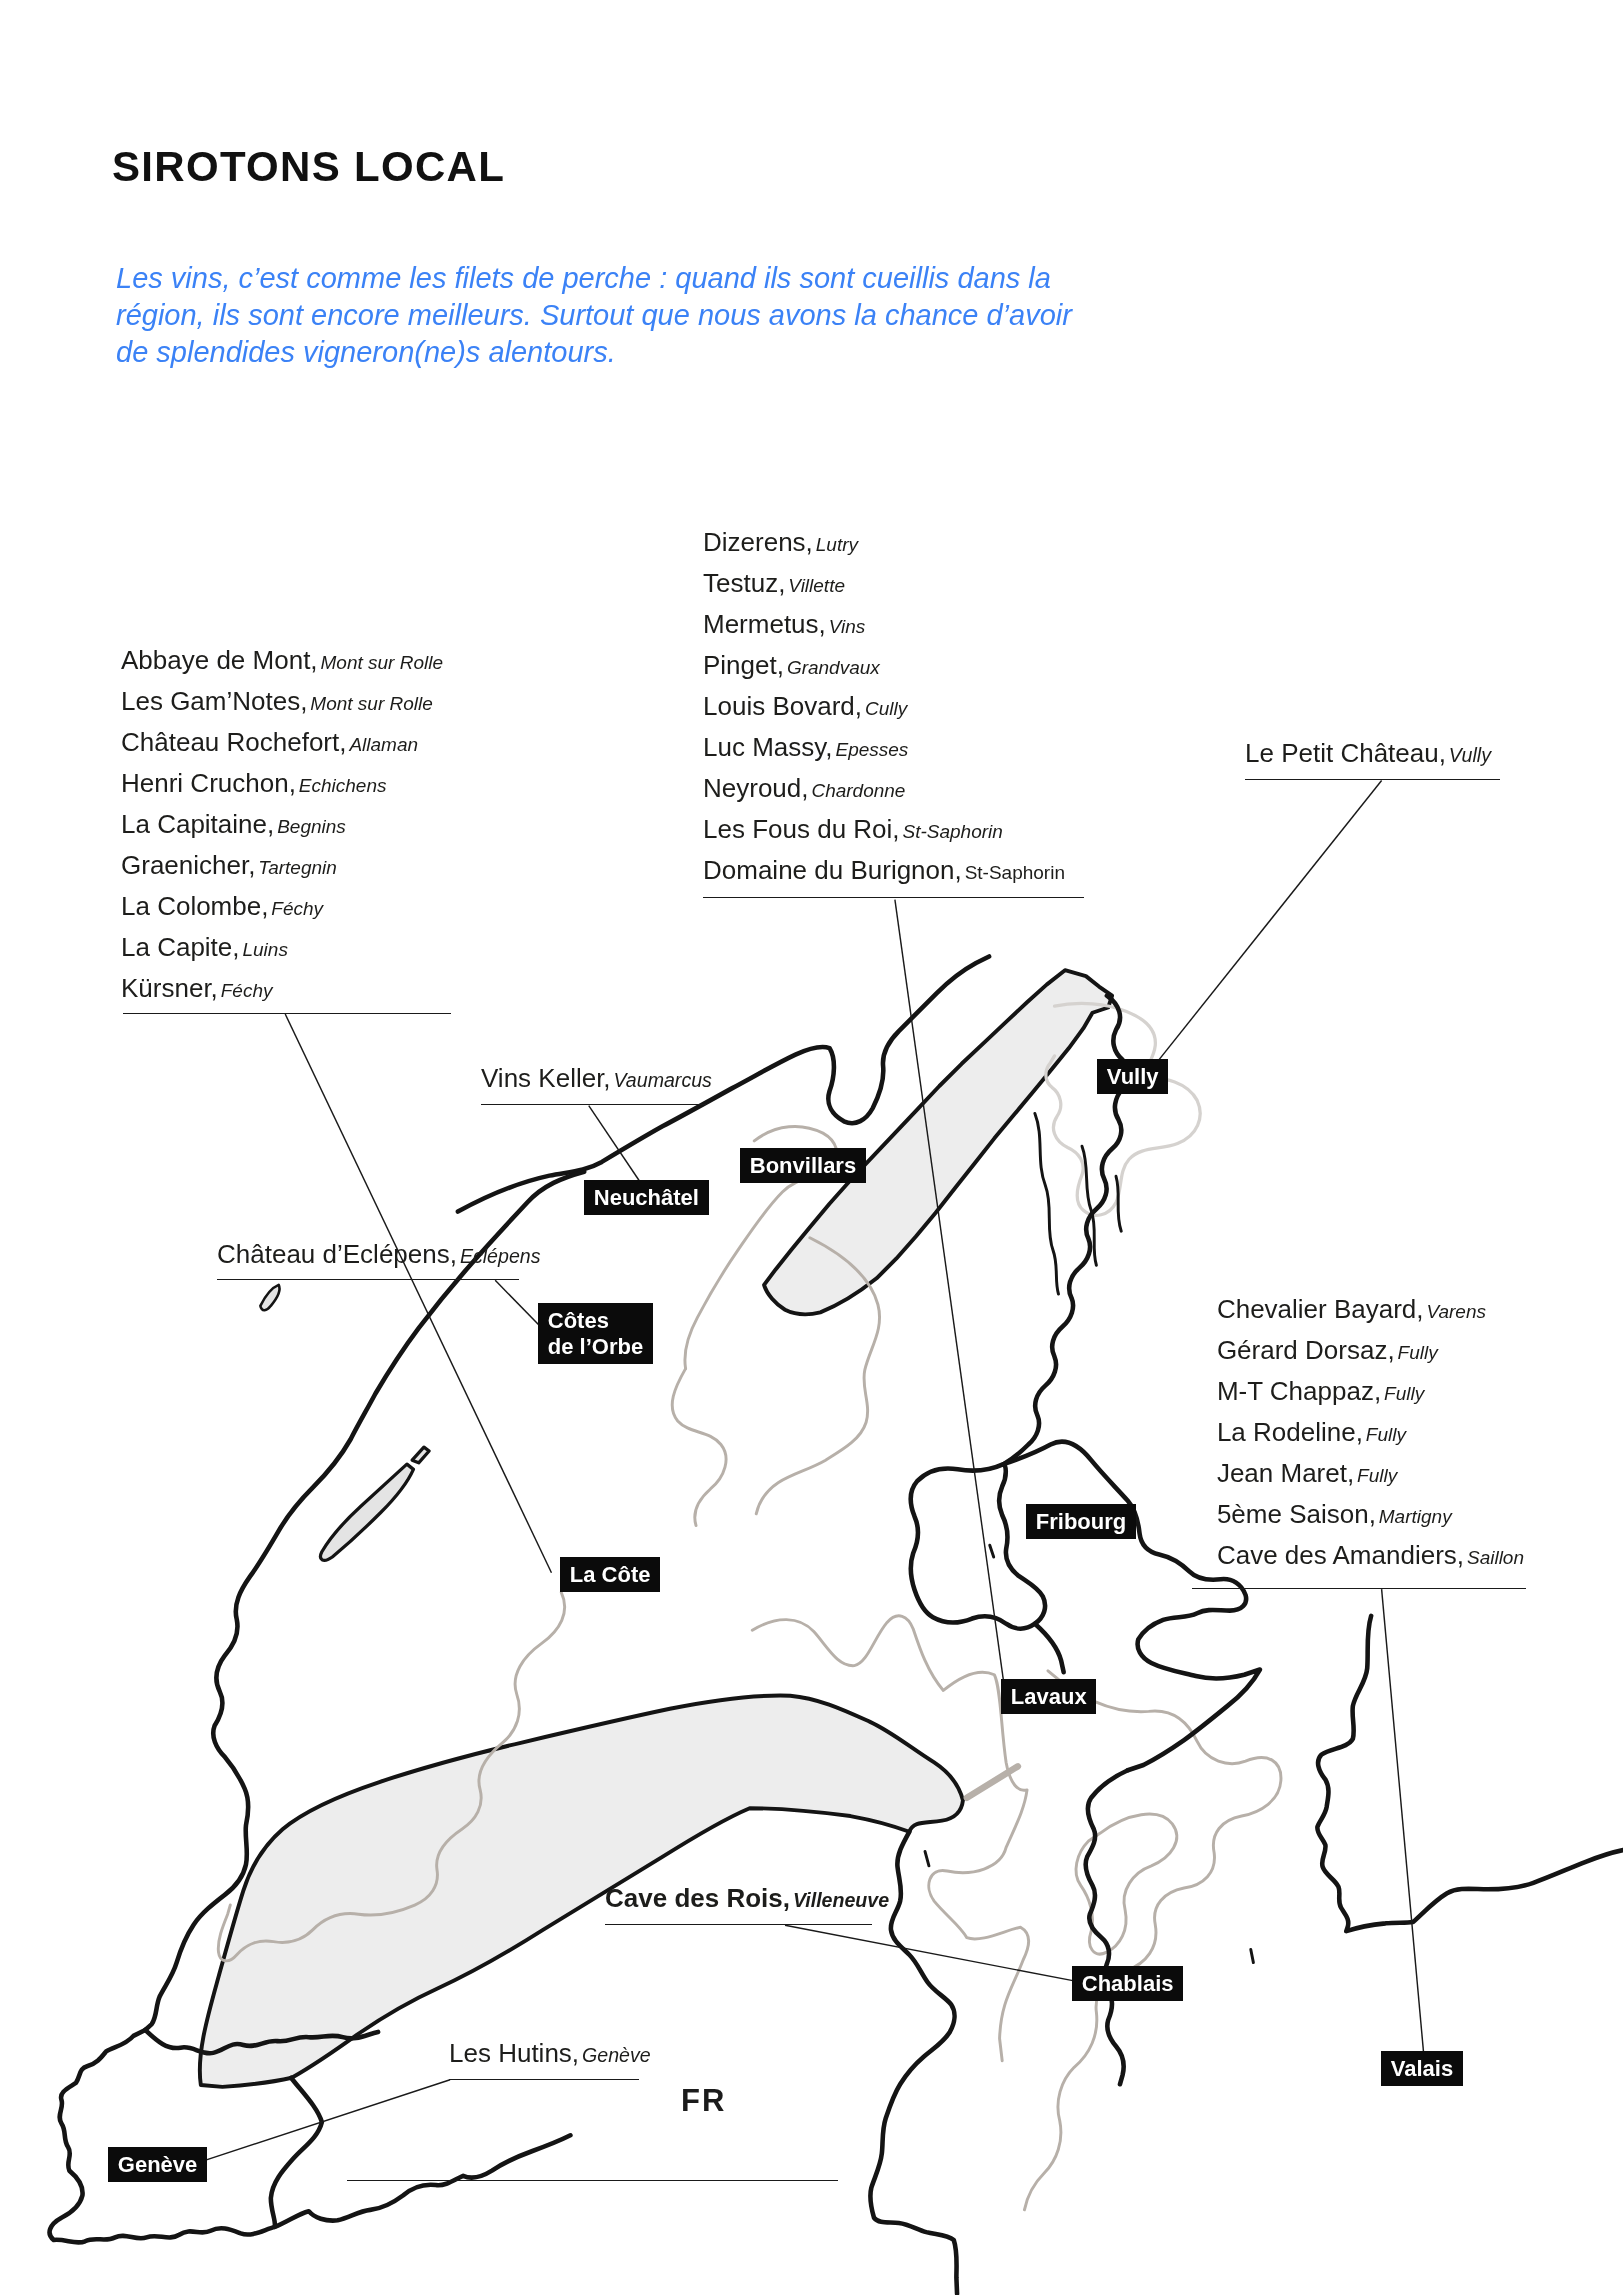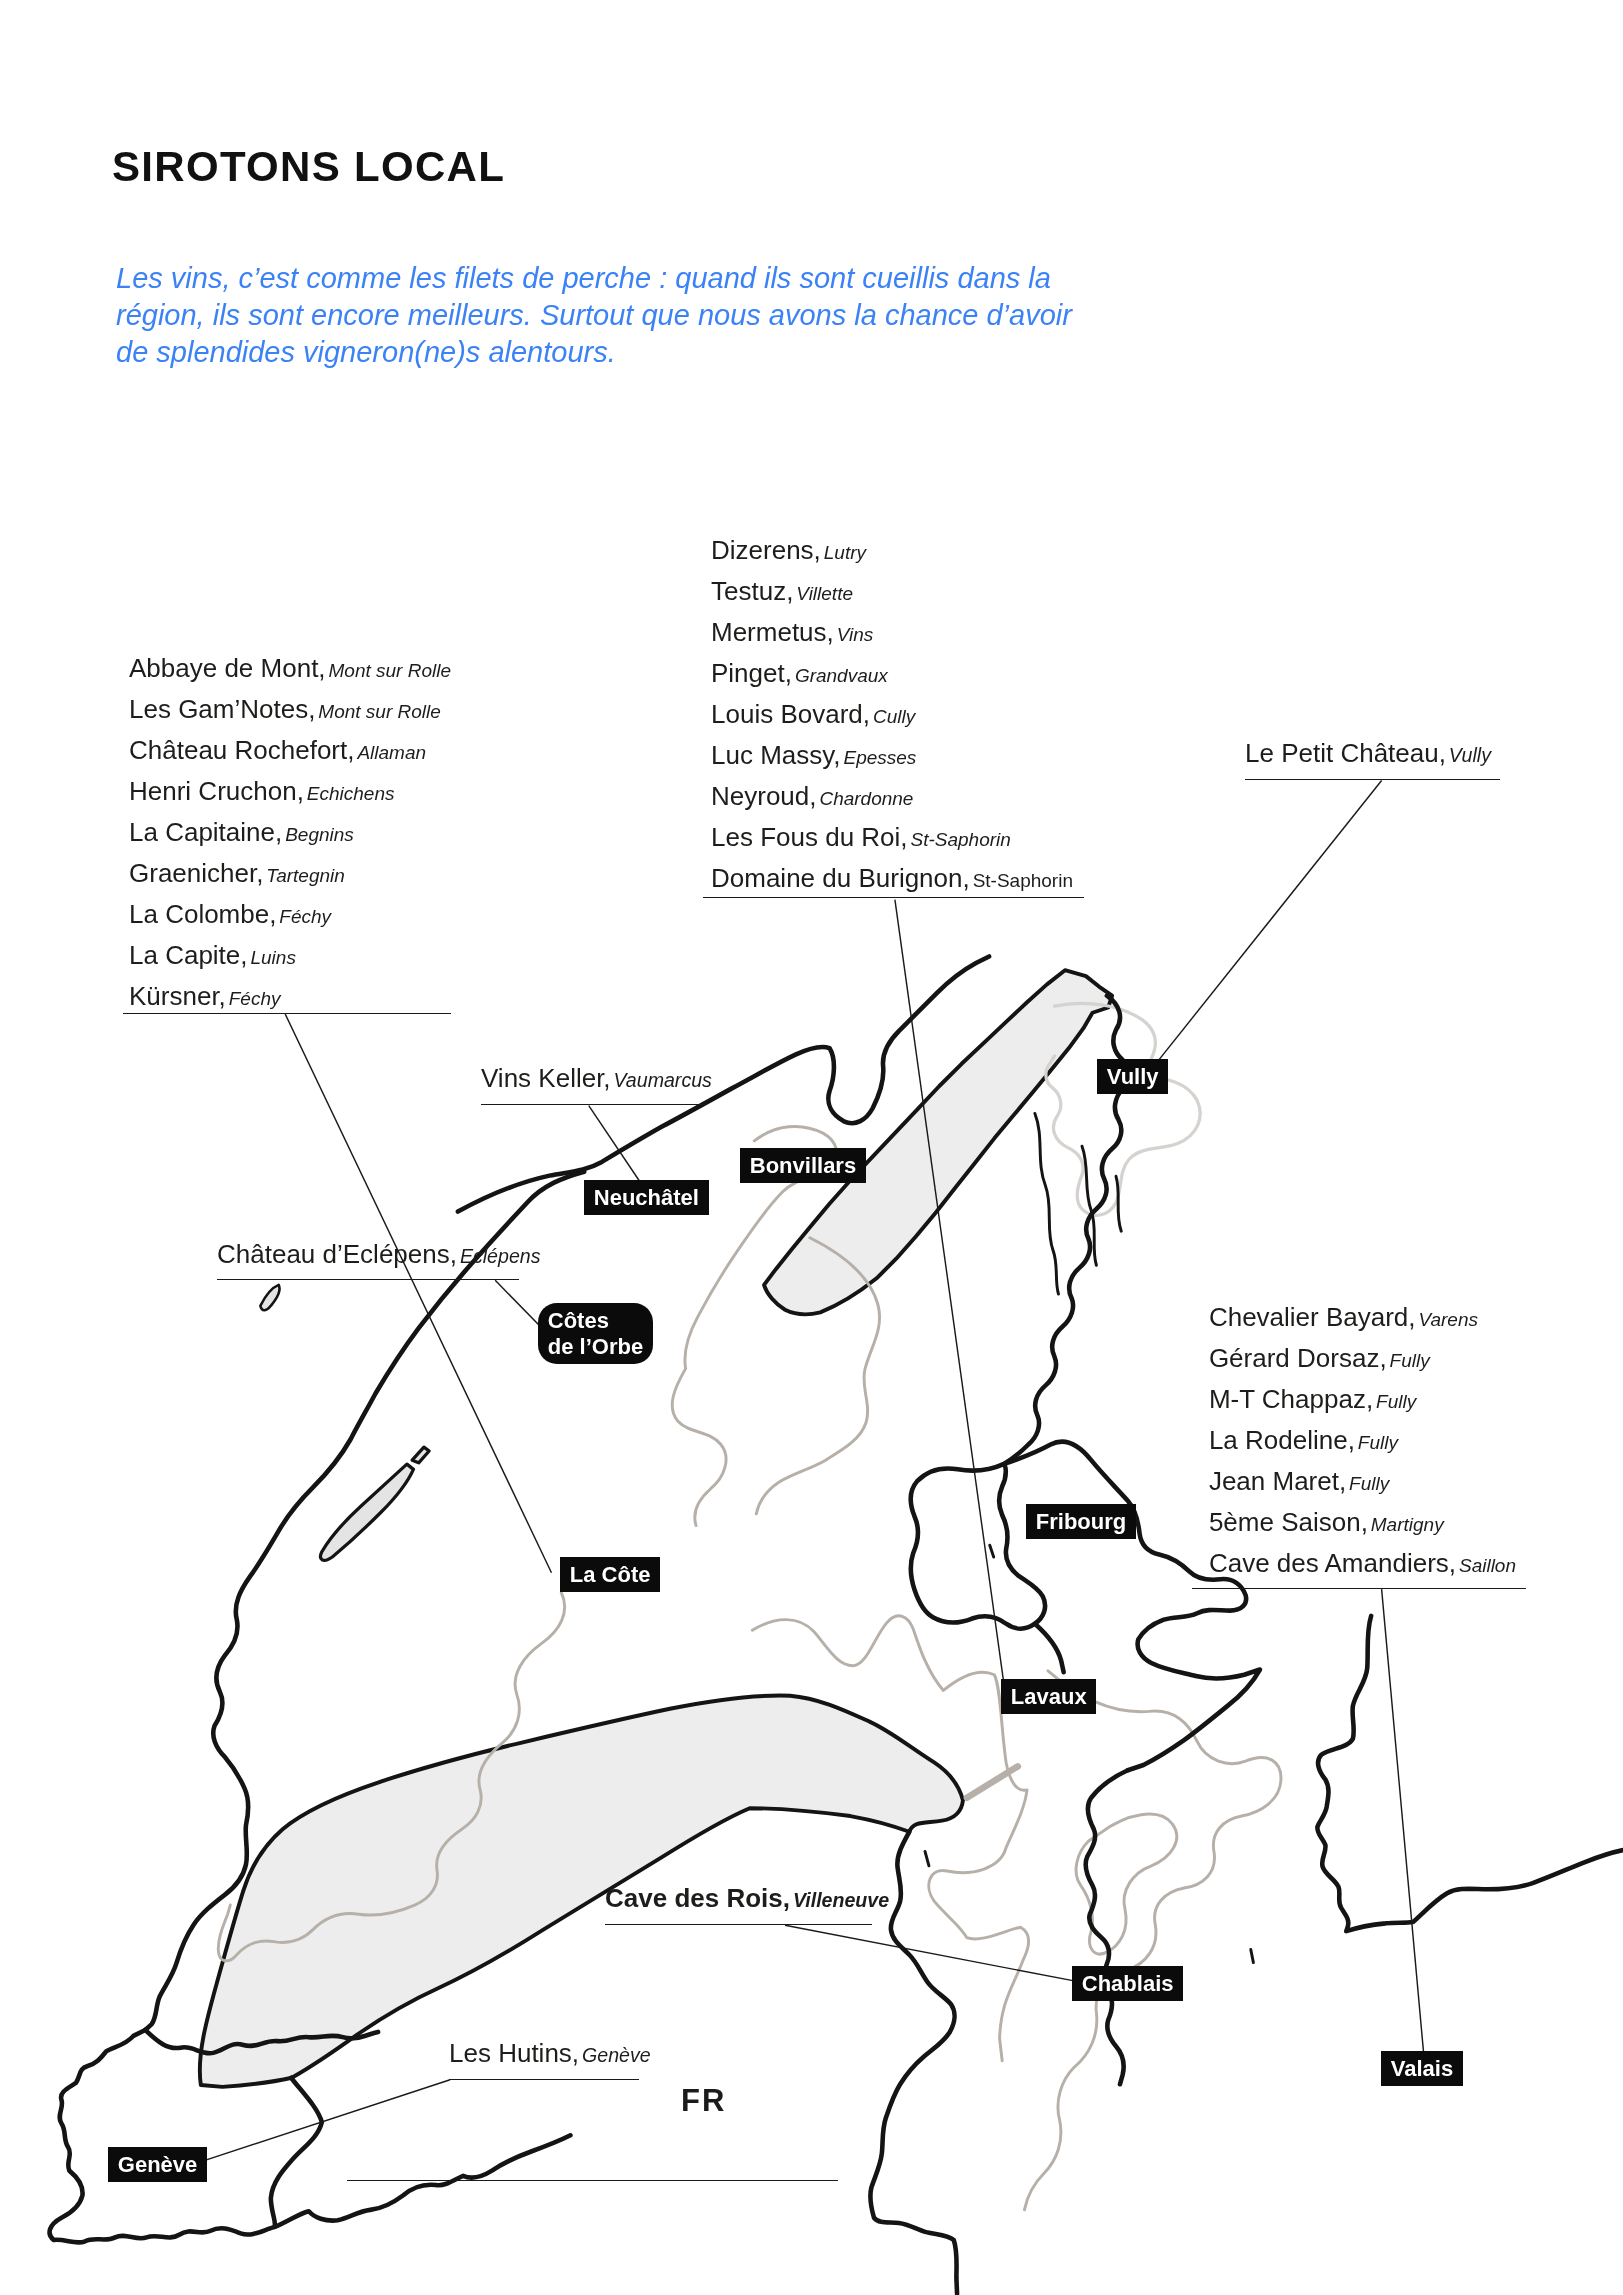--- a/index.html
+++ b/index.html
@@ -3,21 +3,21 @@
 <meta charset="utf-8">
 <style>
   html,body{margin:0;padding:0;background:#ffffff;}
   body{width:1623px;height:2295px;position:relative;overflow:hidden;
        font-family:"Liberation Sans", sans-serif;color:#1d1d1b;}
   .abs{position:absolute;}
   
   #page-title{left:112px;top:143px;font-size:42px;font-weight:700;letter-spacing:1.3px;color:#111;}
   #intro{left:116px;top:260px;font-size:29px;font-style:italic;line-height:37px;color:#3b82f6;}
   
-  .plist{list-style:none;margin:8px;padding:0;}
+  .plist{list-style:none;margin:0;padding:0;}
   .plist .item{height:41px;white-space:nowrap;}
   .pname{font-size:26px;color:#1d1d1b;}
   .pplace{font-size:19px;font-style:italic;color:#1d1d1b;}
   .pplace.upright{font-style:normal;}
   #list-la-cote{left:121px;top:645px;}
   #list-lavaux{left:703px;top:527px;}
   #list-valais{right:99px;top:1294px;text-align:left;}
   
   .callout{white-space:nowrap;}
   .callout .pname{font-size:26px;}
@@ -28,21 +28,21 @@
   #co-cave-rois{left:605px;top:1883px;font-weight:bold;}
   #co-hutins{left:449px;top:2038px;}
   
   .rule{height:1.3px;background:#1a1a1a;}
   
   .tag{background:#0b0b0b;color:#fff;font-weight:700;font-size:22px;
        padding:4.6px 9.8px;white-space:nowrap;line-height:1.18;}
   #tag-vully{left:1097px;top:1059px;}
   #tag-bonvillars{left:740px;top:1148px;}
   #tag-neuchatel{left:584px;top:1180px;}
-  #tag-cotes-orbe{left:538px;top:1303px;border-radius:19px;}
+  #tag-cotes-orbe{left:538px;top:1303px;}
   #tag-la-cote{left:560px;top:1557px;}
   #tag-fribourg{left:1026px;top:1504px;}
   #tag-lavaux{left:1001px;top:1679px;}
   #tag-chablais{left:1072px;top:1966px;}
   #tag-valais{left:1381px;top:2051px;}
   #tag-geneve{left:108px;top:2147px;}
   
   #fr-label{left:681px;top:2083px;font-size:31px;font-weight:700;letter-spacing:2px;color:#1b1b1b;}
   #map-canvas{left:0;top:0;width:1623px;height:2295px;}
 </style>

